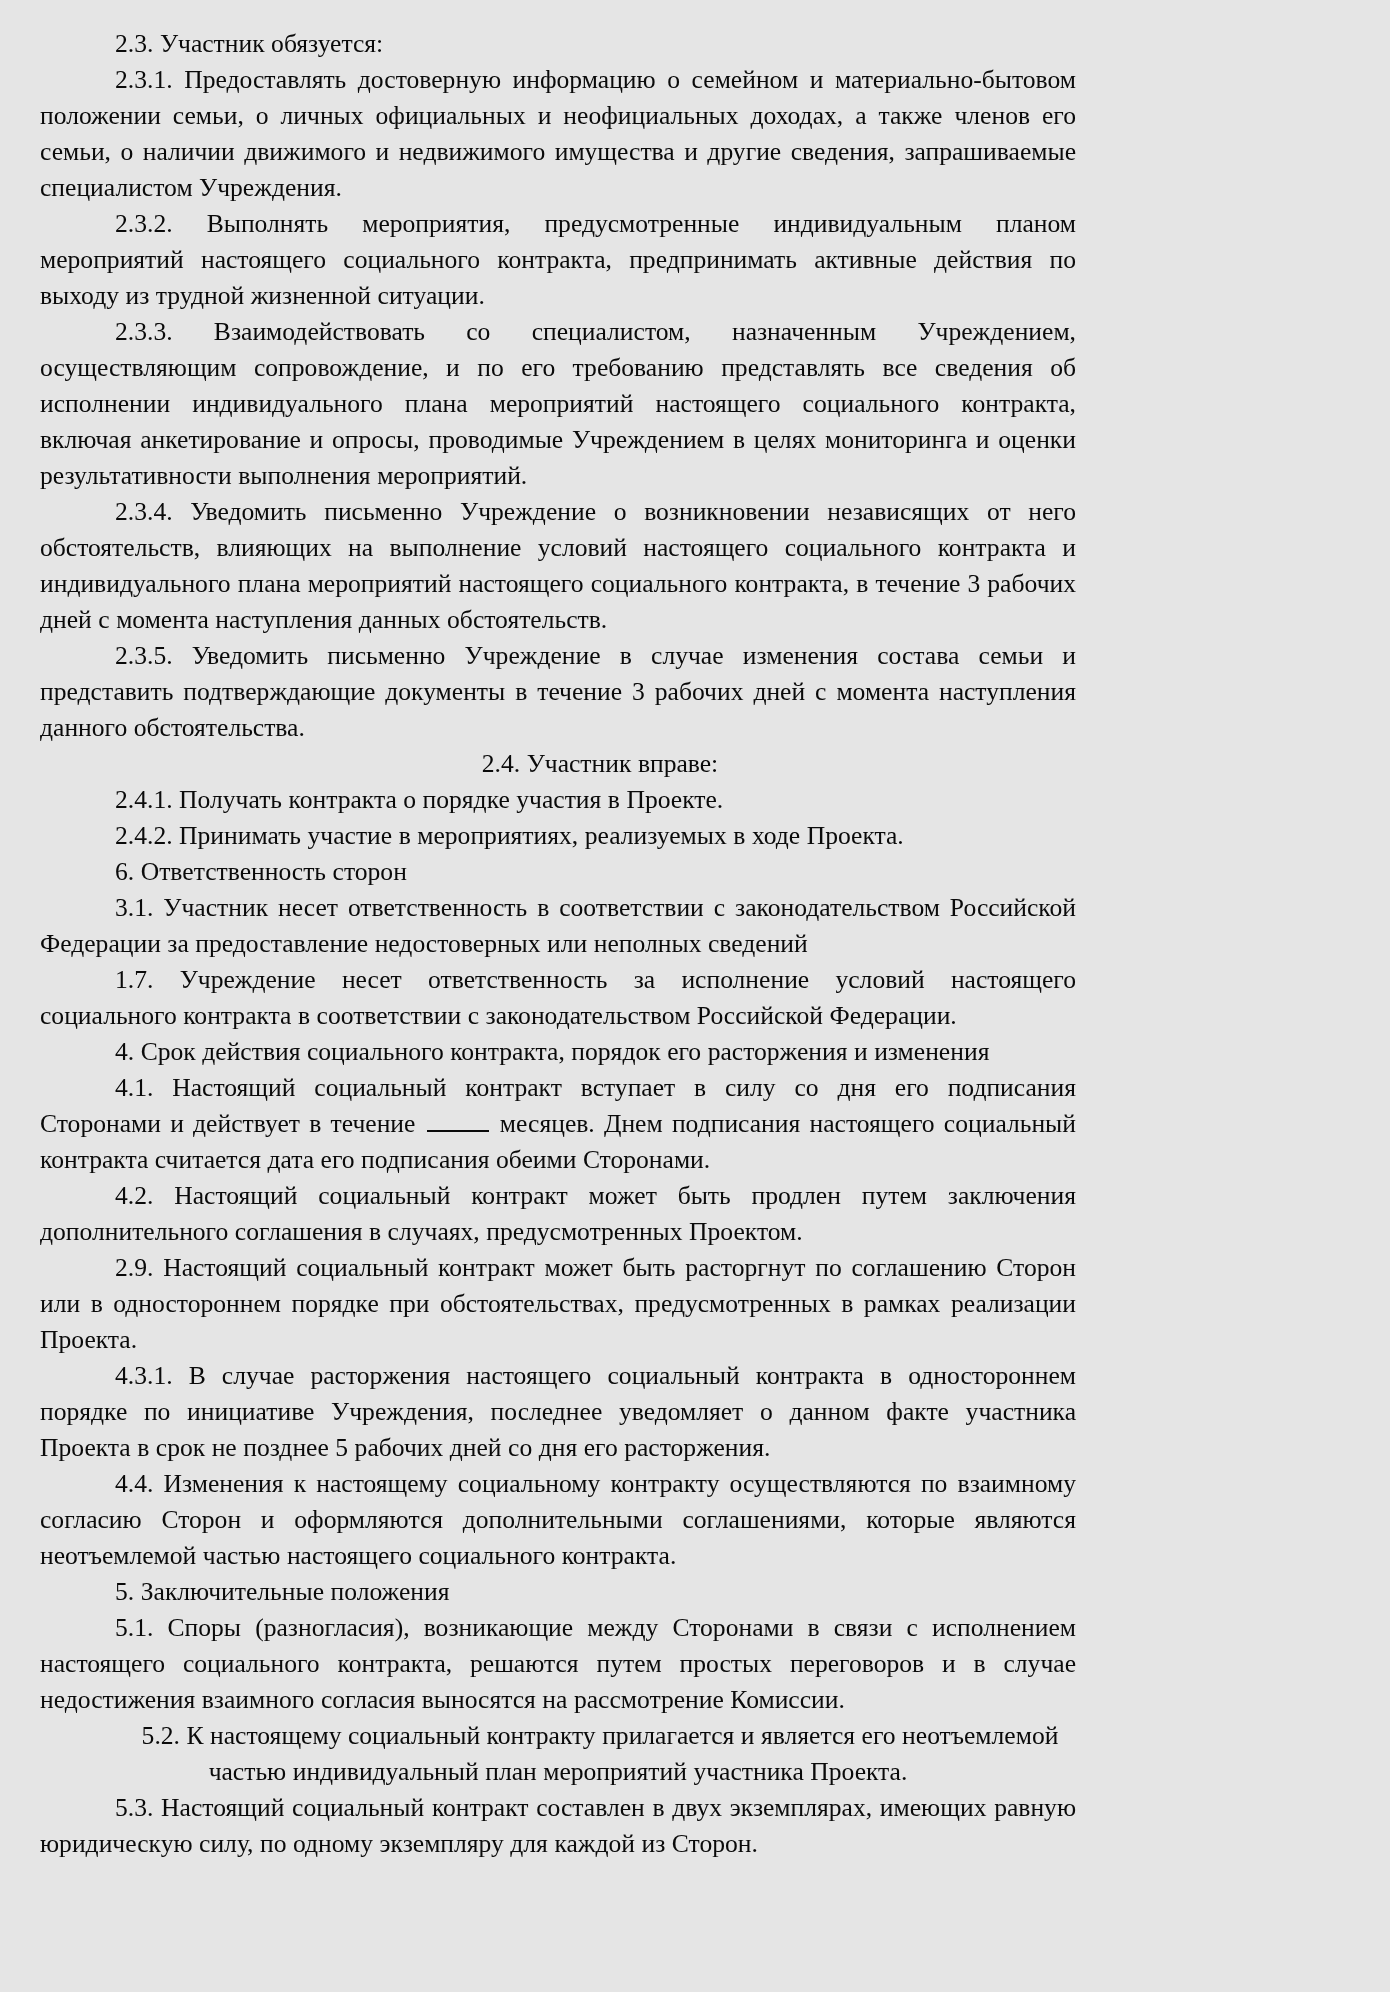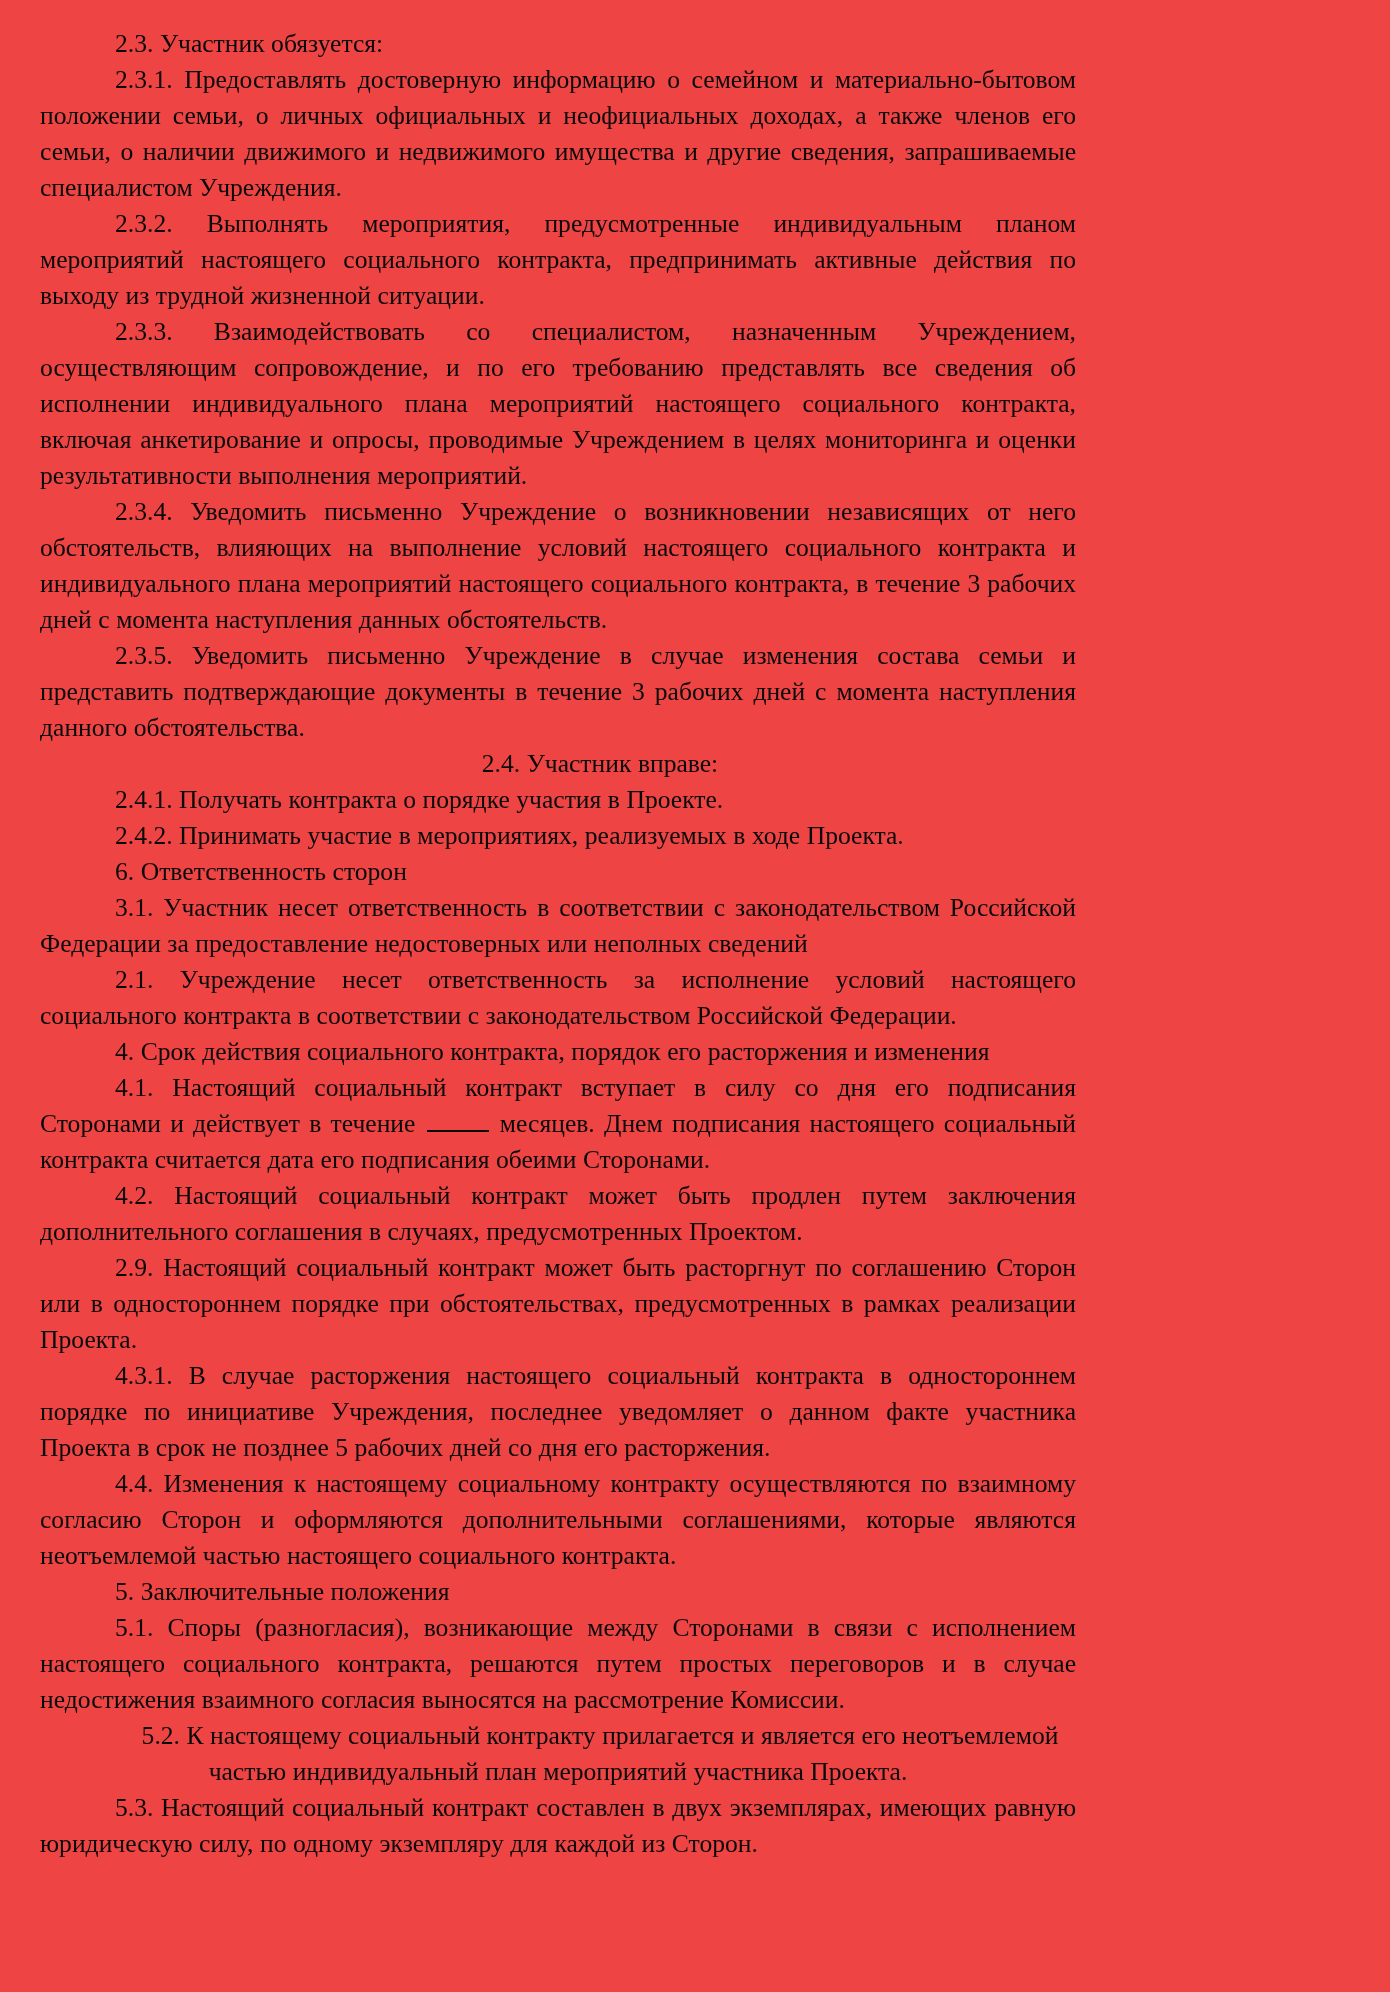--- a/index.html
+++ b/index.html
@@ -5,21 +5,21 @@
 <style>
   html, body {
     margin: 0;
     padding: 0;
     background: #ffffff;
   }
   .page {
     position: relative;
     width: 1390px;
     height: 1992px;
-    background: #ef4444;
+    background: #e5e5e5;
     box-sizing: border-box;
     padding: 26px 0 0 0;
     overflow: hidden;
   }
   .doc-body {
     position: absolute;
     left: 40px;
     top: 26px;
     width: 1036px;
   }
@@ -77,21 +77,21 @@
 
     <p class="para short">2.4.1. Получать контракта о порядке участия в Проекте.</p>
 
     <p class="para short">2.4.2. Принимать участие в мероприятиях, реализуемых в ходе Проекта.</p>
 
 
     <p class="para short">6. Ответственность сторон</p>
 
     <p class="para">3.1. Участник несет ответственность в соответствии с законодательством Российской Федерации за предоставление недостоверных или неполных сведений</p>
 
-    <p class="para">2.1. Учреждение несет ответственность за исполнение условий настоящего социального контракта в соответствии с законодательством Российской Федерации.</p>
+    <p class="para">1.7. Учреждение несет ответственность за исполнение условий настоящего социального контракта в соответствии с законодательством Российской Федерации.</p>
 
     <p class="para short">4. Срок действия социального контракта, порядок его расторжения и изменения</p>
 
     <p class="para"><span>4.1. Настоящий социальный контракт вступает в силу со дня его подписания Сторонами и действует в течение </span><span class="blank-fill"></span><span> месяцев. Днем подписания настоящего социальный контракта считается дата его подписания обеими Сторонами.</span></p>
 
     <p class="para">4.2. Настоящий социальный контракт может быть продлен путем заключения дополнительного соглашения в случаях, предусмотренных Проектом.</p>
 
     <p class="para">2.9. Настоящий социальный контракт может быть расторгнут по соглашению Сторон или в одностороннем порядке при обстоятельствах, предусмотренных в рамках реализации Проекта.</p>
 
     <p class="para">4.3.1. В случае расторжения настоящего социальный контракта в одностороннем порядке по инициативе Учреждения, последнее уведомляет о данном факте участника Проекта в срок не позднее 5 рабочих дней со дня его расторжения.</p>

